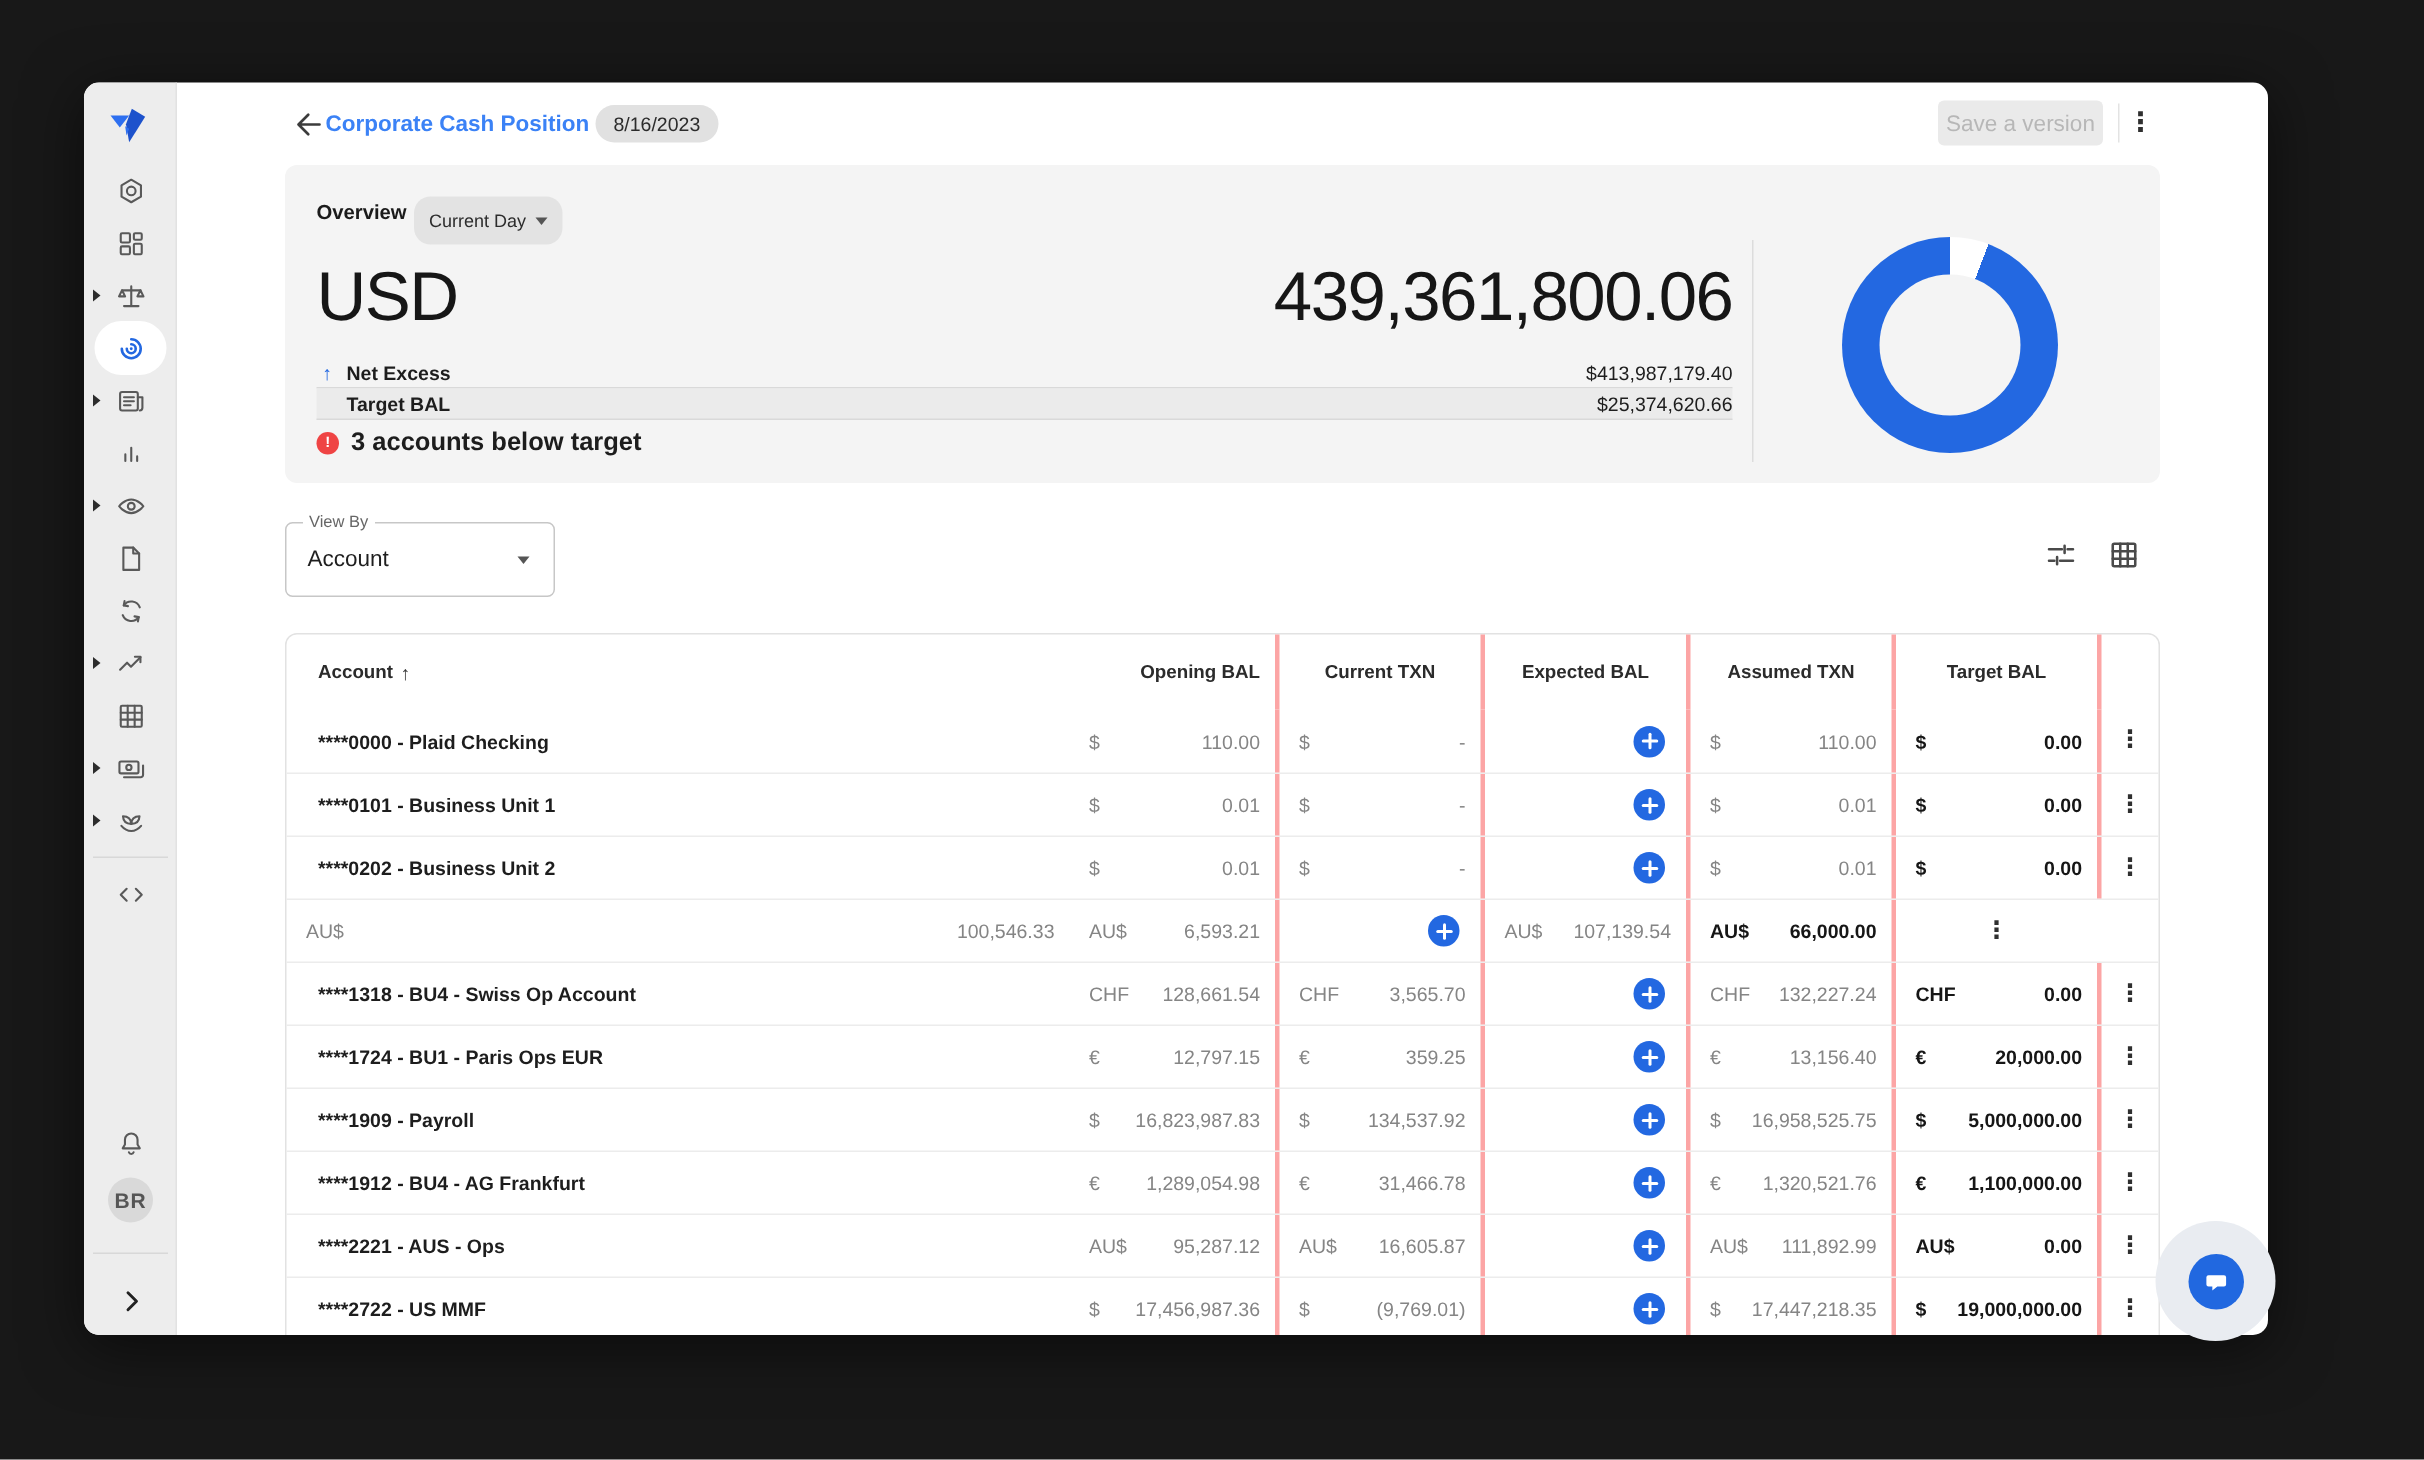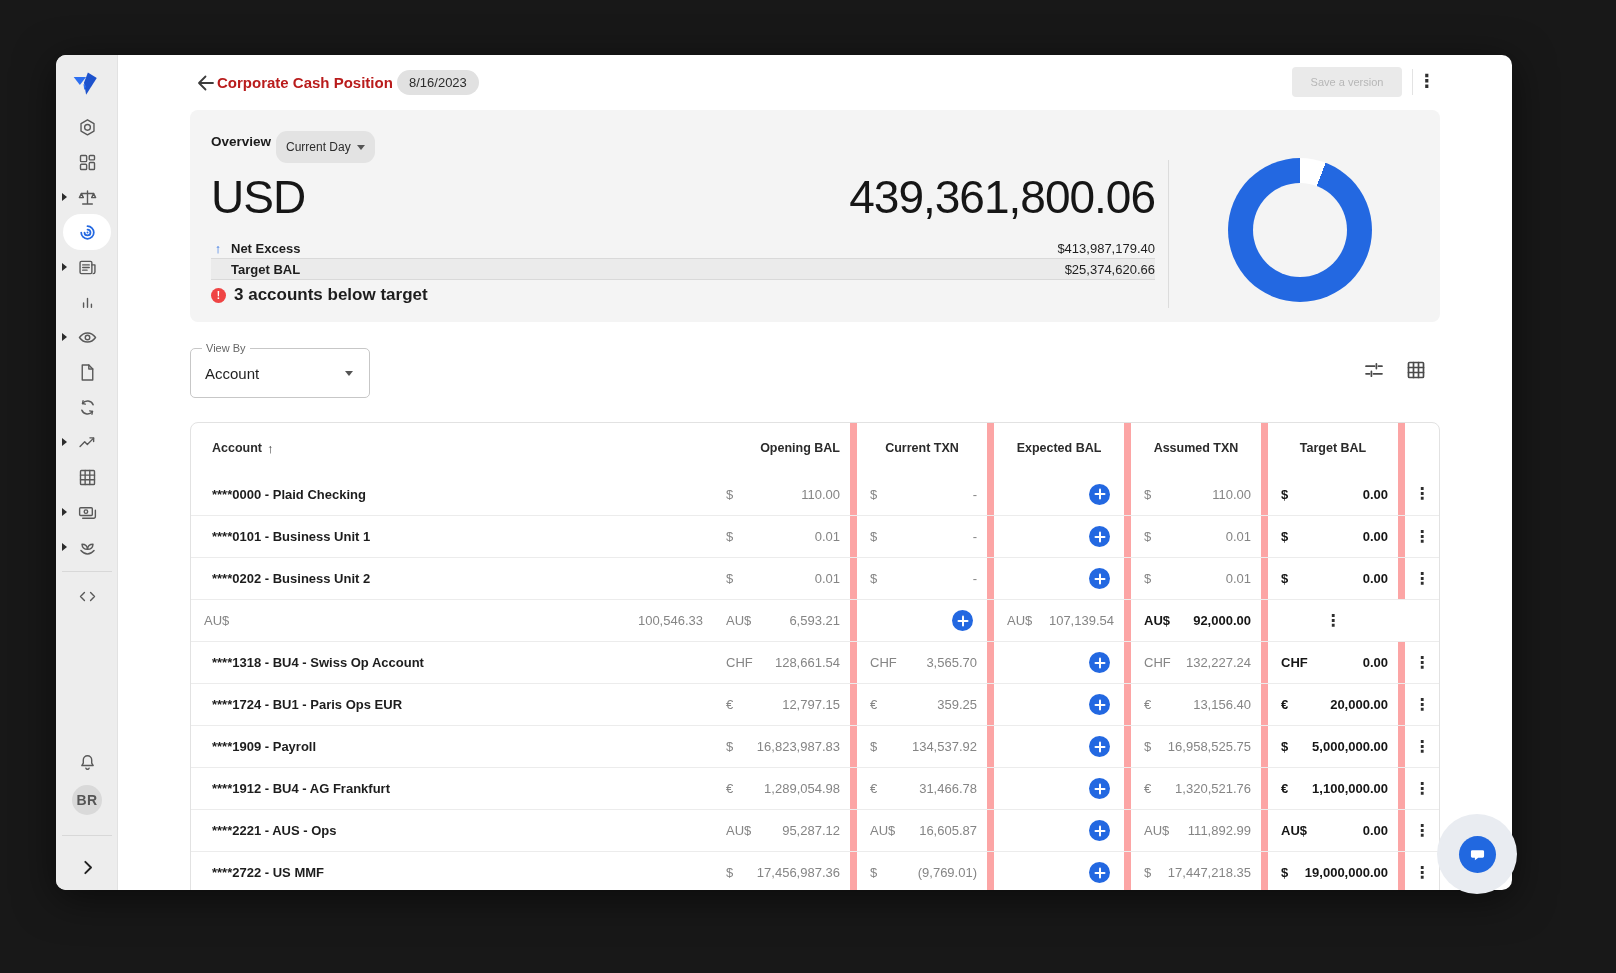--- a/index.html
+++ b/index.html
@@ -36,30 +36,30 @@
     border-left:5px solid #2c2c2c;
   }
   .side-divider { position:absolute; left:6px; width:50px; height:1px; background:#d8d8d8; }
   .avatar {
     position:absolute; left:16px; width:30px; height:30px; border-radius:50%;
     background:#d9d9d9; color:#555; font-size:14px; font-weight:700; letter-spacing:.5px;
     display:flex; align-items:center; justify-content:center; cursor:pointer;
   }
   
   .back-btn { position:absolute; left:138px; top:16px; width:24px; height:24px; cursor:pointer; }
-  .page-title { position:absolute; left:161px; top:19px; font-size:15px; font-weight:700; color:#b91c1c;text-align:center; }
+  .page-title { position:absolute; left:161px; top:19px; font-size:15px; font-weight:700; color:#3b82f6;text-align:center; }
   .date-badge {
     position:absolute; left:341px; top:15px; height:25px; padding:0 12px;
     background:#e1e1e1; border-radius:13px; font-size:13px; color:#2c2c2c;
     display:flex; align-items:center;
   }
   .save-btn {
     position:absolute; left:1236px; top:12px; width:110px; height:30px;
     background:#eaeaea; border:none; border-radius:4px;
-    font-size:11px; color:#b7b7b7; font-family:inherit; cursor:default;
+    font-size:15px; color:#b7b7b7; font-family:inherit; cursor:default;
   }
   .hdr-divider { position:absolute; left:1356px; top:14px; width:1px; height:26px; background:#e3e3e3; }
   .kebab { color:#2f2f2f; font-size:16px; font-weight:700; line-height:1; cursor:pointer; }
   .hdr-kebab { position:absolute; left:1362px; top:17px; font-size:18px; }
   
   .card {
     position:absolute; left:134px; top:55px; width:1250px; height:212px;
     background:#f4f4f4; border-radius:8px;
   }
   .ov-label { position:absolute; left:21px; top:24px; font-size:13.5px; font-weight:700; color:#1b1b1b; }
@@ -123,21 +123,21 @@
     position:absolute; left:134px; top:367px; width:1250px;
     border:1px solid #e2e2e2; border-radius:8px 8px 0 0; background:#fff;
   }
   .trow {
     display:grid; grid-template-columns:522px 137px 137px 137px 137px 137px 41px;
     height:42px;
   }
   .trow.thead { height:50px; }
   .trow + .trow { border-top:1px solid #ececec; }
   .trow > div { display:flex; align-items:center; }
-  .trow > div:nth-child(n+3) { border-left:7px solid #fca5a5; }
+  .trow > div:nth-child(n+3) { border-left:3px solid #fca5a5; }
   .th { font-size:12.5px; font-weight:700; color:#2b2b2b; }
   .th.c-account { padding-left:21px; gap:5px; cursor:pointer; }
   .th.c-right { justify-content:flex-end; padding-right:10px; cursor:pointer; }
   .th.c-center { justify-content:center; cursor:pointer; }
   .sort-arrow { font-size:13px; color:#3a3a3a; }
   .cell-account {
     padding-left:21px; font-size:13px; font-weight:700; color:#1d1d1d;
     white-space:nowrap; overflow:hidden;
   }
   .cell-money { justify-content:space-between; padding:0 10px 0 13px; font-size:13px; }
@@ -462,21 +462,21 @@
           </div>
           <div class="cell-plus">
             <button class="plus-btn"></button>
           </div>
           <div class="cell-money gray">
             <span class="sym">AU$</span>
             <span class="val">107,139.54</span>
           </div>
           <div class="cell-money dark">
             <span class="sym">AU$</span>
-            <span class="val">92,000.00</span>
+            <span class="val">66,000.00</span>
           </div>
           <div class="cell-kebab">
             <span class="kebab">⋮</span>
           </div>
         </div>
         <div class="trow">
           <div class="cell-account">****1318 - BU4 - Swiss Op Account</div>
           <div class="cell-money gray">
             <span class="sym">CHF</span>
             <span class="val">128,661.54</span>

